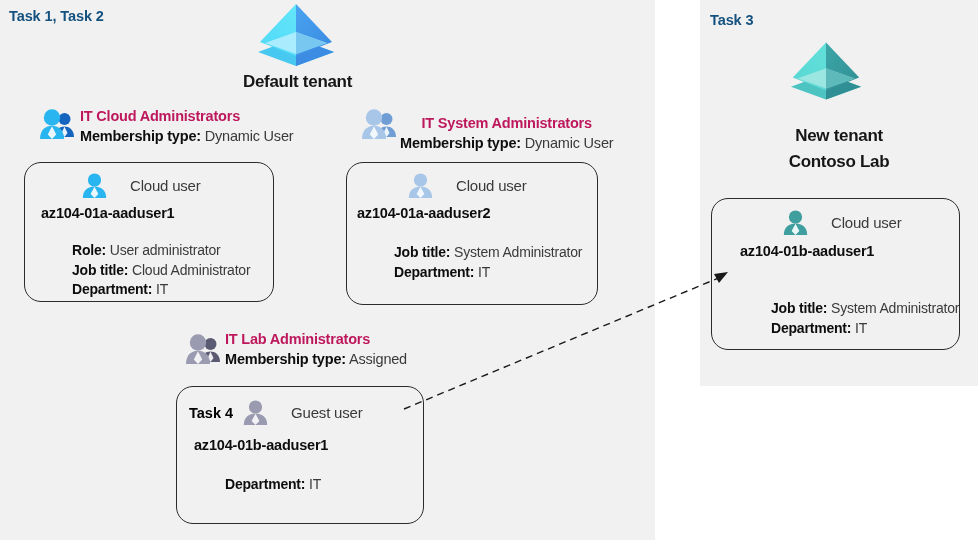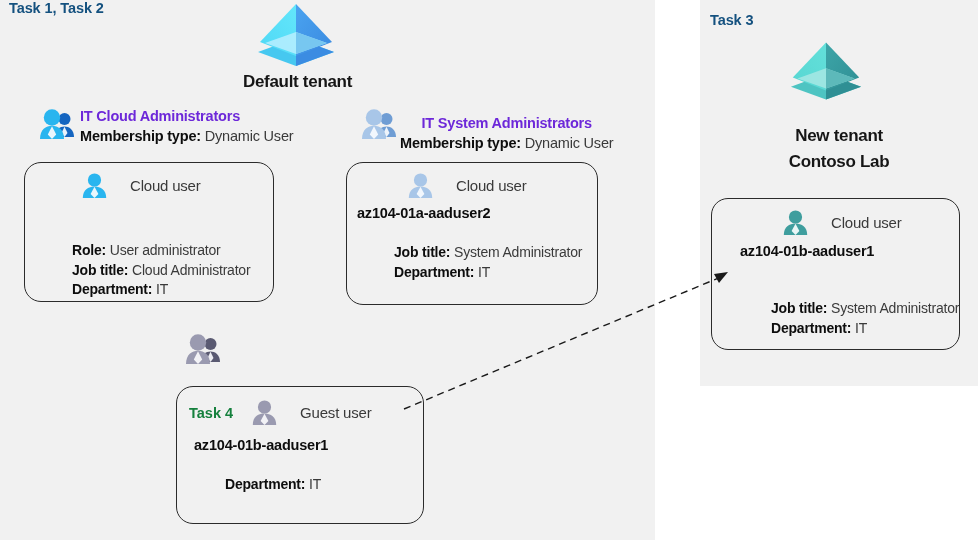--- a/index.html
+++ b/index.html
@@ -56,21 +56,21 @@
   .person-icon svg { display: block; }
 
   
   .group-head {
     position: absolute;
     white-space: nowrap;
   }
   .group-head .g-title {
     font-weight: bold;
     font-size: 14.5px;
-    color: #6d28d9;
+    color: #be185d;
     letter-spacing: -0.2px;
     line-height: 19px;
   }
   .group-head .g-sub {
     font-size: 14.5px;
     color: #3a3a3a;
     line-height: 20px;
     letter-spacing: -0.2px;
   }
   .group-head .g-sub b {
@@ -86,24 +86,24 @@
     background: #f1f1f1;
     box-sizing: border-box;
   }
   .card-head {
     position: absolute;
     display: flex;
     align-items: center;
     white-space: nowrap;
   }
   .card-head .ctask {
-    color: #15803d;
-    font-weight: bold;
-    font-size: 14.5px;
-    margin-right: 18px;
+    color: #000000;
+    font-weight: bold;
+    font-size: 14.5px;
+    margin-right: 9px;
   }
   .card-head .ctype {
     font-size: 15px;
     color: #3a3a3a;
     margin-left: 22px;
     letter-spacing: -0.2px;
   }
   .card-name {
     position: absolute;
     font-weight: bold;
@@ -132,21 +132,21 @@
   }
 </style>
 </head>
 <body>
 
 <div id="canvas">
 
   <div class="panel" id="panel-left"></div>
   <div class="panel" id="panel-right"></div>
 
-  <div class="task-tag" style="left:9px; top:0;text-align:center;">Task 1, Task 2</div>
+  <div class="task-tag" style="left:9px; top:8px;text-align:center;">Task 1, Task 2</div>
   <div class="task-tag" style="left:710px; top:12px;">Task 3</div>
 
   <div class="pyramid" style="left:257px; top:2px;">
     <svg width="78" height="66" viewBox="0 0 78 66">
       <defs>
         <linearGradient id="pL" x1="0" y1="1" x2="1" y2="0">
           <stop offset="0%" stop-color="#4fd8f5"></stop>
             <stop offset="100%" stop-color="#63e6fb"></stop>
         </linearGradient>
         <linearGradient id="pR" x1="0" y1="0" x2="1" y2="1">
@@ -220,20 +220,21 @@
     <div class="card-head" style="left:56px; top:9px;">
       <span class="person-icon">
         <svg width="27" height="27" viewBox="0 0 27 27">
           <circle cx="13.5" cy="8" r="6.6" fill="#29b5ef"></circle>
           <path d="M1.8 26 C1.8 17.6 7.3 14.4 13.5 14.4 C19.7 14.4 25.2 17.6 25.2 26 Z" fill="#29b5ef"></path>
           <path d="M13.5 14.8 L9.6 22 L13.5 26 L17.4 22 Z" fill="#eaf7fd"></path>
         </svg>
       </span>
       <span class="ctype">Cloud user</span>
     </div>
+    <div class="card-name" style="left:16px; top:42px;">az104-01a-aaduser1</div>
     <div class="card-props" style="left:16px; top:78px;">
       <div>
         <b>Role:</b>
         <span>User administrator</span>
       </div>
       <div>
         <b>Job title:</b>
         <span>Cloud Administrator</span>
       </div>
       <div>
@@ -287,20 +288,27 @@
 
   <div class="grp-icon" style="left:184px; top:332px;">
     <svg width="40" height="34" viewBox="0 0 40 34">
       <circle cx="26.5" cy="12" r="6" fill="#5a5a72"></circle>
       <path d="M17 30 C17 22.5 22 19.5 26.5 19.5 C31 19.5 36 22.5 36 30 Z" fill="#5a5a72"></path>
       <path d="M26.5 19.8 L23.5 26 L26.5 30 L29.5 26 Z" fill="#eeeef2"></path>
       <circle cx="14" cy="10.5" r="8.2" fill="#9a9ab0"></circle>
       <path d="M2 32 C2 22.5 8 18.8 14 18.8 C20 18.8 26 22.5 26 32 Z" fill="#9a9ab0"></path>
       <path d="M14 19.2 L9.8 27.5 L14 32 L18.2 27.5 Z" fill="#f2f2f6"></path>
     </svg>
+  </div>
+  <div class="group-head" style="left:225px; top:330px;">
+    <div class="g-title">IT Lab Administrators</div>
+    <div class="g-sub">
+      <b>Membership type:</b>
+      <span>Assigned</span>
+    </div>
   </div>
 
   <div class="card" style="left:176px; top:386px; width:248px; height:138px;">
     <div class="card-head" style="left:12px; top:12px;">
       <span class="ctask">Task 4</span>
       <span class="person-icon">
         <svg width="27" height="27" viewBox="0 0 27 27">
           <circle cx="13.5" cy="8" r="6.6" fill="#9a9ab0"></circle>
           <path d="M1.8 26 C1.8 17.6 7.3 14.4 13.5 14.4 C19.7 14.4 25.2 17.6 25.2 26 Z" fill="#9a9ab0"></path>
           <path d="M13.5 14.8 L9.6 22 L13.5 26 L17.4 22 Z" fill="#f2f2f6"></path>

